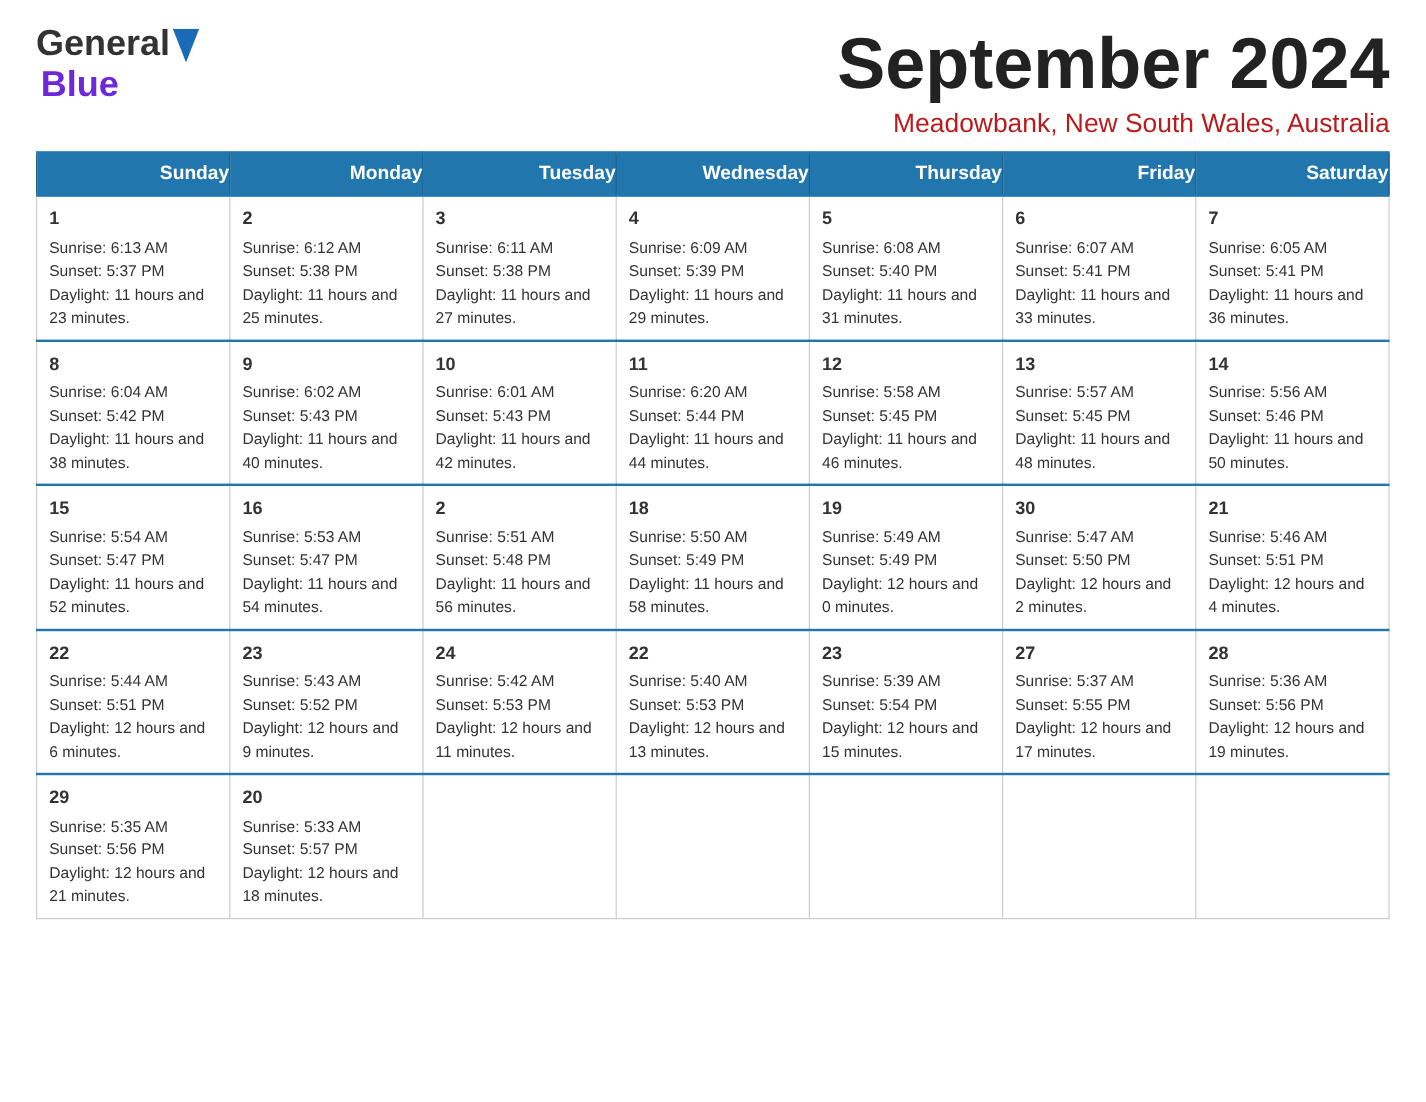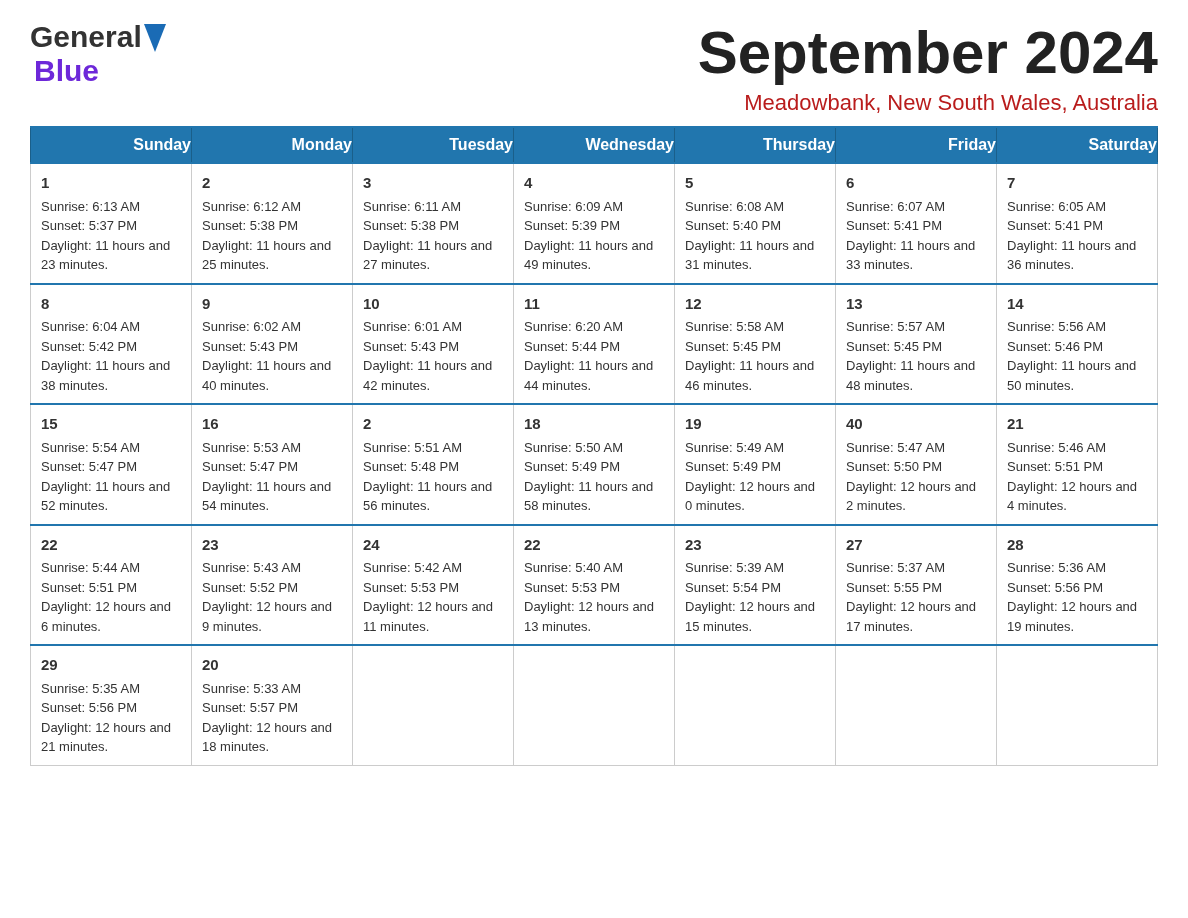--- a/index.html
+++ b/index.html
@@ -125,21 +125,21 @@
         <td>
         <span class="day-num">3</span>
         <span>Sunrise: 6:11 AM</span><br>
         <span>Sunset: 5:38 PM</span><br>
         <span>Daylight: 11 hours and 27 minutes.</span>
       </td>
         <td>
         <span class="day-num">4</span>
         <span>Sunrise: 6:09 AM</span><br>
         <span>Sunset: 5:39 PM</span><br>
-        <span>Daylight: 11 hours and 49 minutes.</span>
+        <span>Daylight: 11 hours and 29 minutes.</span>
       </td>
         <td>
         <span class="day-num">5</span>
         <span>Sunrise: 6:08 AM</span><br>
         <span>Sunset: 5:40 PM</span><br>
         <span>Daylight: 11 hours and 31 minutes.</span>
       </td>
         <td>
         <span class="day-num">6</span>
         <span>Sunrise: 6:07 AM</span><br>
@@ -222,21 +222,21 @@
         <span>Sunset: 5:49 PM</span><br>
         <span>Daylight: 11 hours and 58 minutes.</span>
       </td>
         <td>
         <span class="day-num">19</span>
         <span>Sunrise: 5:49 AM</span><br>
         <span>Sunset: 5:49 PM</span><br>
         <span>Daylight: 12 hours and 0 minutes.</span>
       </td>
         <td>
-        <span class="day-num">40</span>
+        <span class="day-num">30</span>
         <span>Sunrise: 5:47 AM</span><br>
         <span>Sunset: 5:50 PM</span><br>
         <span>Daylight: 12 hours and 2 minutes.</span>
       </td>
         <td>
         <span class="day-num">21</span>
         <span>Sunrise: 5:46 AM</span><br>
         <span>Sunset: 5:51 PM</span><br>
         <span>Daylight: 12 hours and 4 minutes.</span>
       </td>

